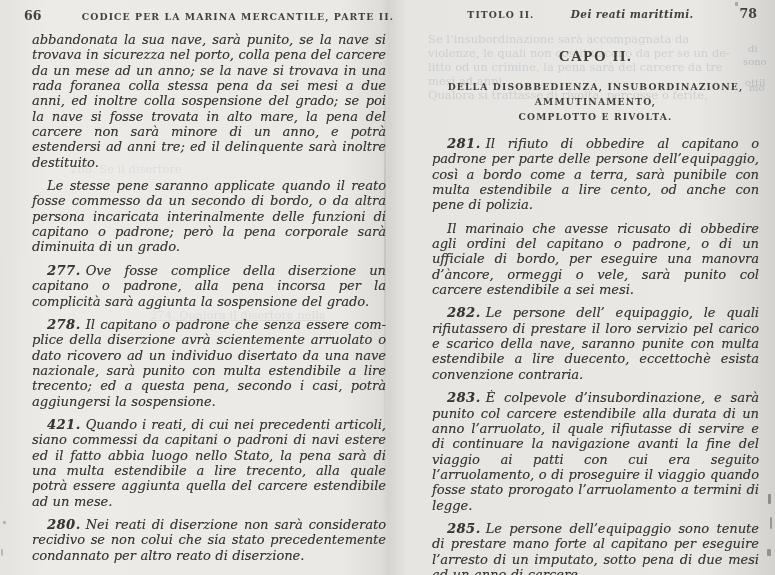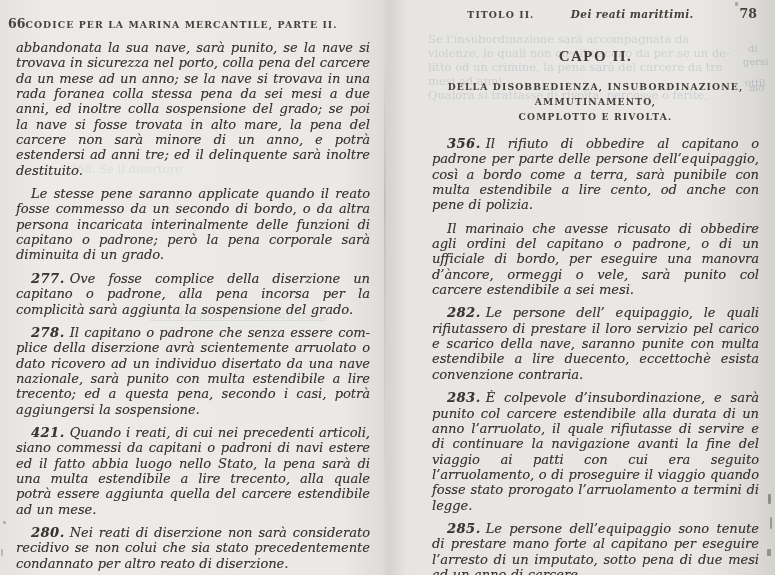--- a/index.html
+++ b/index.html
@@ -9,28 +9,28 @@
     overflow:hidden;
     font-family:"DejaVu Serif", serif;
     color:#3a3531;
     background:
       linear-gradient(90deg,
         #e4e3e0 0%, #ecebe8 6%, #eae9e6 44%,
         #deddda 49.2%, #d4d3d0 50.1%, #e6e5e2 52.5%,
         #e9e8e5 90%, #dcdbd7 97%, #d3d2cf 100%);
   }
   .page{position:absolute;top:0;height:575px;box-sizing:border-box;z-index:2;}
-  .page-left{left:0;width:388px;padding:16px 10px 0 8px;}
+  .page-left{left:16px;width:388px;padding:8px 10px 0 8px;}
   .page-right{left:388px;width:387px;padding:8px 8px 0 36px;}
 
   .runhead{position:relative;height:16px;font-size:9.3px;letter-spacing:1.1px;
     font-weight:bold;color:#46403b;white-space:nowrap;}
   .runhead .pnum{font-size:12.5px;letter-spacing:0;}
   .page-left .runhead{display:flex;align-items:baseline;}
-  .page-left .runhead .title{flex:1;text-align:left;}
+  .page-left .runhead .title{flex:1;text-align:right;}
   .page-right .runhead .title{position:absolute;left:0;right:30px;text-align:center;}
   .page-right .runhead .pnum{position:absolute;right:10px;top:-2px;}
   .runhead .ital{font-style:italic;font-weight:bold;text-transform:none;
     letter-spacing:0.4px;font-size:10.5px;margin-left:32px;}
 
   .body-text{margin-top:7px;font-size:13px;line-height:15.35px;text-align:justify;
     word-spacing:0.4px;text-shadow:0.2px 0.2px 0.3px rgba(60,54,48,0.45);
     hyphens:manual;-webkit-hyphens:manual;}
   .body-text p{margin:8px;font-style:italic;}
   p.ind{text-indent:15px;}
@@ -66,21 +66,21 @@
 <div class="scan">
 
   <div class="ghost ghost-block" style="left:428px;top:32px;">
     <div>Se l’insubordinazione sarà accompagnata da</div>
     <div>violenze, le quali non costituiscono da per se un de-</div>
     <div>litto od un crimine, la pena sarà del carcere da tre</div>
     <div>mesi ad anni</div>
     <div>Qualora si trattasse di rivolta, percosse o ferite,</div>
   </div>
   <div class="ghost ghost-edge" style="left:748px;top:42px;">di</div>
-  <div class="ghost ghost-edge" style="left:743px;top:55px;">gersi</div>
+  <div class="ghost ghost-edge" style="left:743px;top:55px;">sono</div>
   <div class="ghost ghost-edge" style="left:745px;top:76px;">ottil</div>
   <div class="ghost ghost-edge" style="left:749px;top:81px;">mo</div>
   <div class="ghost ghost-faint" style="left:70px;top:162px;">268. Se il disertore</div>
   <div class="ghost ghost-faint" style="left:150px;top:308px;text-decoration:underline;">274. Qualora il disertore nella</div>
 
   <div class="page page-left">
     <div class="runhead">
       <span class="pnum">66</span>
       <span class="title">CODICE PER LA MARINA MERCANTILE, PARTE II.</span>
     </div>
@@ -98,21 +98,21 @@
     <div class="runhead">
       <span class="title"><span>TITOLO II.</span> <span class="ital">Dei reati marittimi.</span></span>
       <span class="pnum">78</span>
     </div>
     <div class="chap-head">CAPO II.</div>
     <div class="sect-head">
       <div>DELLA DISOBBEDIENZA, INSUBORDINAZIONE, AMMUTINAMENTO,</div>
       <div>COMPLOTTO E RIVOLTA.</div>
     </div>
     <div class="body-text">
-      <p class="ind"><b class="artnum">356.</b><span>Il rifiuto di obbedire al capitano o padrone per parte delle persone dell’equipaggio, così a bordo come a terra, sarà punibile con multa estendibile a lire cento, od anche con pene di polizia.</span></p>
+      <p class="ind"><b class="artnum">281.</b><span>Il rifiuto di obbedire al capitano o padrone per parte delle persone dell’equipaggio, così a bordo come a terra, sarà punibile con multa estendibile a lire cento, od anche con pene di polizia.</span></p>
       <p class="ind"><span>Il marinaio che avesse ricusato di obbedire agli ordini del capitano o padrone, o di un ufficiale di bor­do, per eseguire una manovra d’àncore, ormeggi o vele, sarà punito col carcere estendibile a sei mesi.</span></p>
       <p class="ind"><b class="artnum">282.</b><span>Le persone dell’ equipaggio, le quali rifiutas­sero di prestare il loro servizio pel carico e scarico della nave, saranno punite con multa estendibile a lire duecento, eccettochè esista convenzione contraria.</span></p>
       <p class="ind"><b class="artnum">283.</b><span>È colpevole d’insubordinazione, e sarà punito col carcere estendibile alla durata di un anno l’ar­ruolato, il quale rifiutasse di servire e di continuare la navigazione avanti la fine del viaggio ai patti con cui era seguito l’arruolamento, o di proseguire il viag­gio quando fosse stato prorogato l’arruolamento a ter­mini di legge.</span></p>
       <p class="ind"><b class="artnum">285.</b><span>Le persone dell’equipaggio sono tenute di pre­stare mano forte al capitano per eseguire l’arresto di un imputato, sotto pena di due mesi ad un anno di carcere.</span></p>
 
     </div>
   </div>
 
   <div class="seam"></div>
   <div class="speck sp1"></div>

